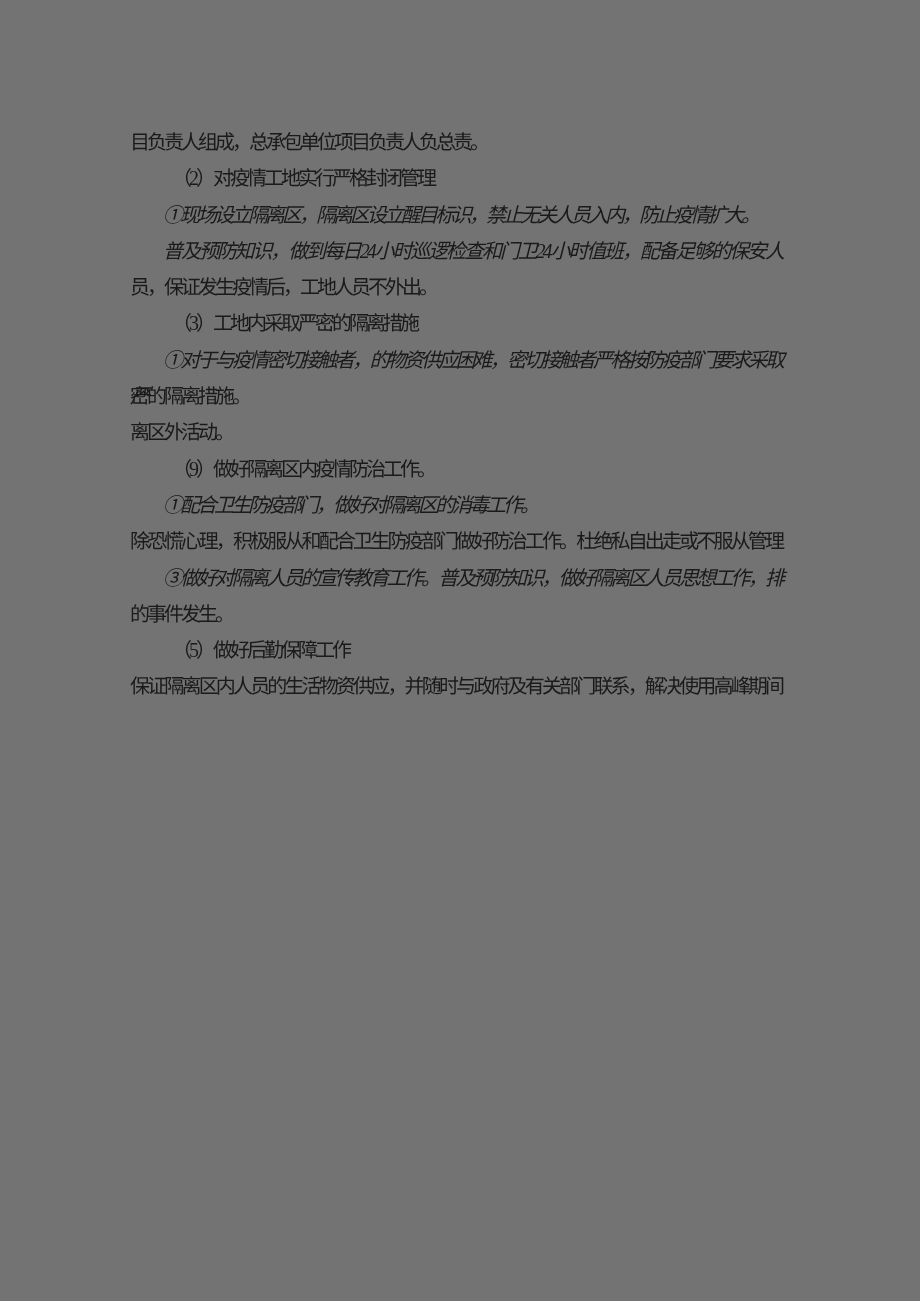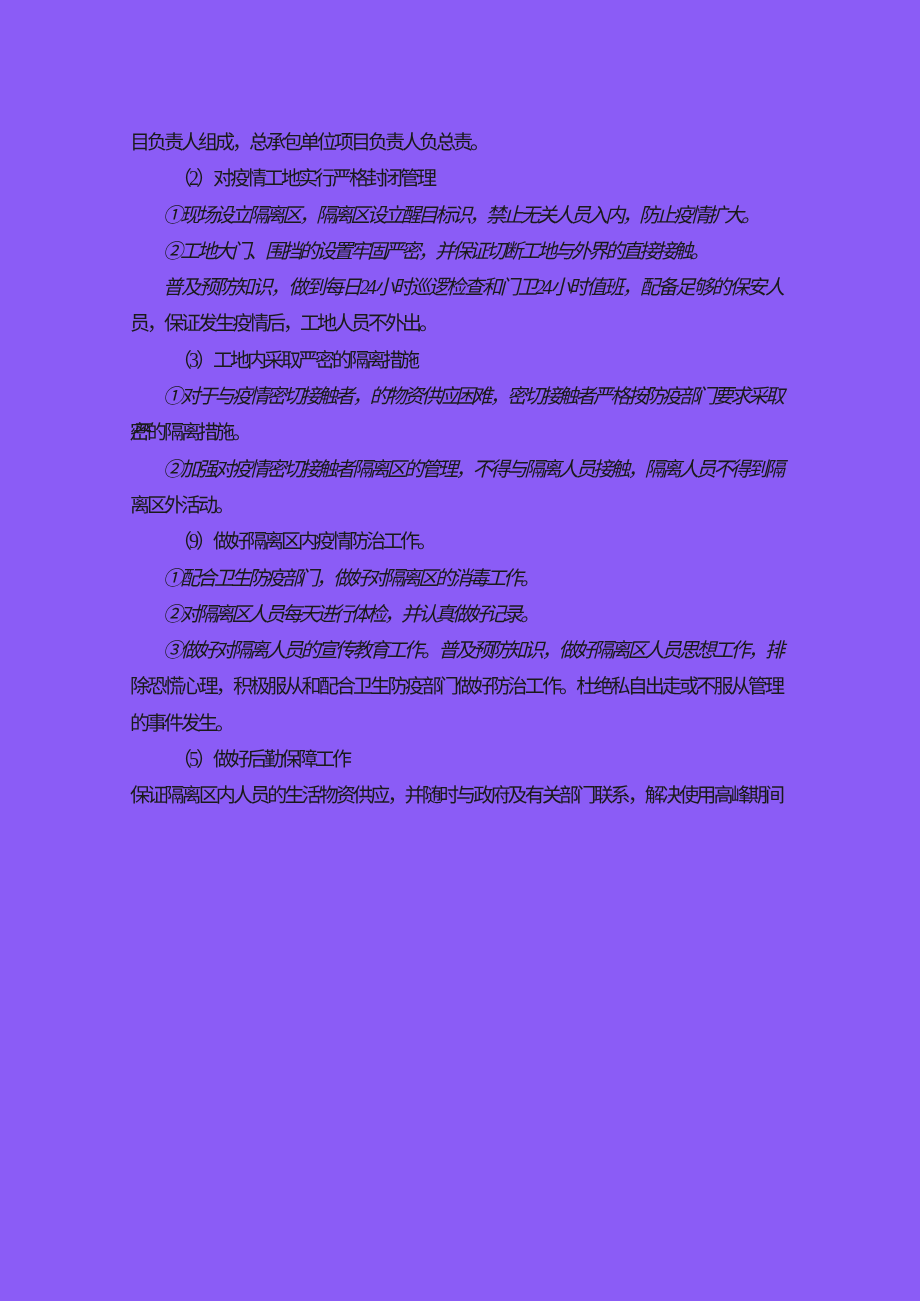--- a/index.html
+++ b/index.html
@@ -4,21 +4,21 @@
 <style>
   html, body {
     margin: 0;
     padding: 0;
     background: #ffffff;
   }
   .page {
     position: relative;
     width: 920px;
     height: 1301px;
-    background: #8b5cf6;
+    background: #737373;
     box-sizing: border-box;
     overflow: hidden;
   }
   .text-block {
     position: absolute;
     left: 130px;
     top: 124px;
     width: 652px;
     font-family: "Liberation Serif", "DejaVu Serif", serif;
     font-size: 20px;
@@ -46,30 +46,27 @@
   }
 </style>
 </head>
 <body>
 
 <div class="page">
   <div class="text-block" style="color: rgb(26, 26, 26);">
       <div class="line">目负责人组成，总承包单位项目负责人负总责。</div>
       <div class="line indent-heading">（2）对疫情工地实行严格封闭管理</div>
       <div class="line indent-item">①现场设立隔离区，隔离区设立醒目标识，禁止无关人员入内，防止疫情扩大。</div>
-      <div class="line indent-item">②工地大门、围挡的设置牢固严密，并保证切断工地与外界的直接接触。</div>
       <div class="line indent-item fill">普及预防知识，做到每日24小时巡逻检查和门卫24小时值班，配备足够的保安人</div>
       <div class="line">员，保证发生疫情后，工地人员不外出。</div>
       <div class="line indent-heading">（3）工地内采取严密的隔离措施</div>
       <div class="line indent-item fill">①对于与疫情密切接触者，的物资供应困难，密切接触者严格按防疫部门要求采取严</div>
       <div class="line">密的隔离措施。</div>
-      <div class="line indent-item fill">②加强对疫情密切接触者隔离区的管理，不得与隔离人员接触，隔离人员不得到隔</div>
       <div class="line">离区外活动。</div>
       <div class="line indent-heading">（9）做好隔离区内疫情防治工作。</div>
       <div class="line indent-item">①配合卫生防疫部门，做好对隔离区的消毒工作。</div>
-      <div class="line indent-item">②对隔离区人员每天进行体检，并认真做好记录。</div>
+      <div class="line fill">除恐慌心理，积极服从和配合卫生防疫部门做好防治工作。杜绝私自出走或不服从管理</div>
       <div class="line indent-item fill">③做好对隔离人员的宣传教育工作。普及预防知识，做好隔离区人员思想工作，排</div>
-      <div class="line fill">除恐慌心理，积极服从和配合卫生防疫部门做好防治工作。杜绝私自出走或不服从管理</div>
       <div class="line">的事件发生。</div>
       <div class="line indent-heading">（5）做好后勤保障工作</div>
       <div class="line fill">保证隔离区内人员的生活物资供应，并随时与政府及有关部门联系，解决使用高峰期间</div>
     </div>
 </div>
 
 </body></html>

